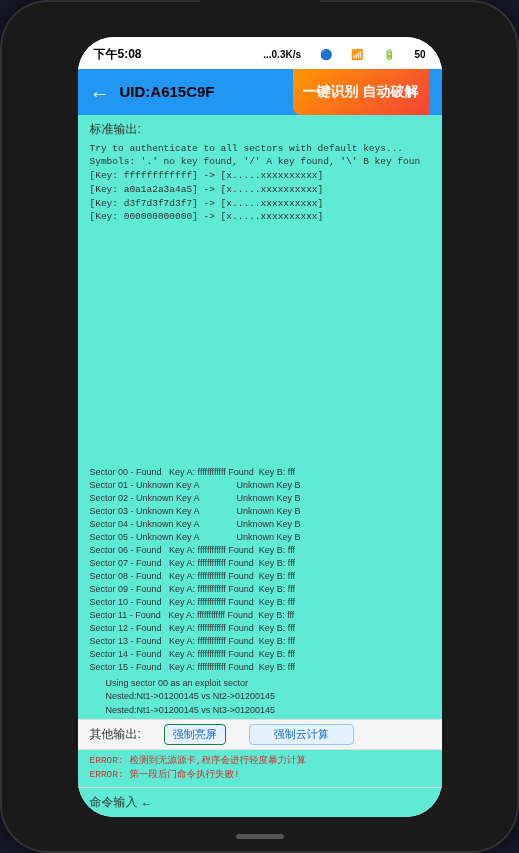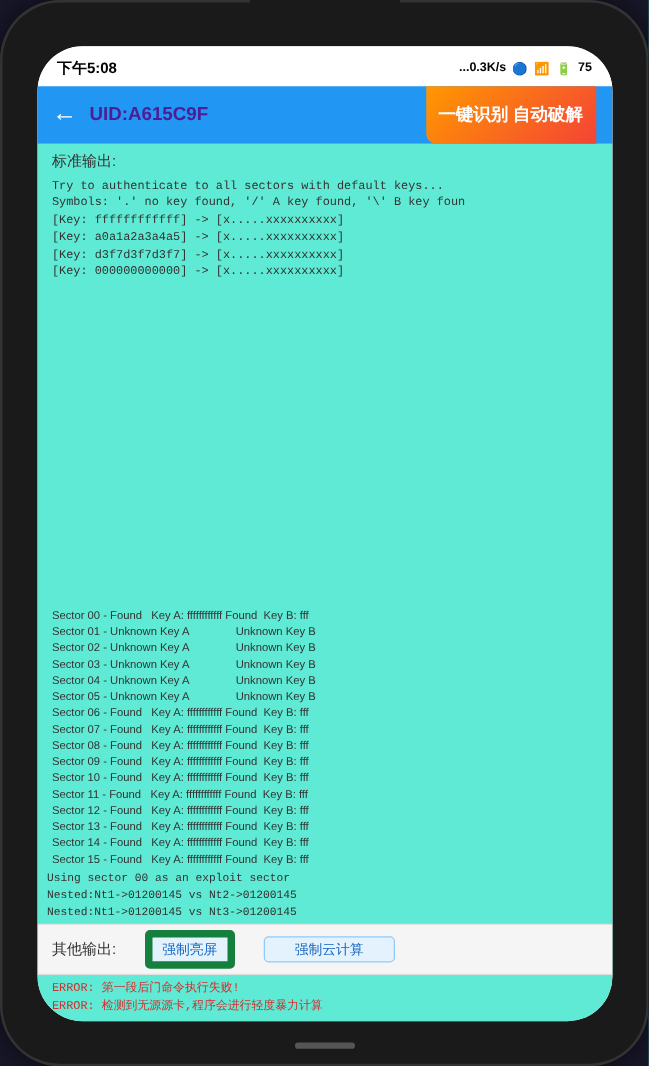--- a/index.html
+++ b/index.html
@@ -16,21 +16,21 @@
       height: 853px;
       background: #1a1a1a;
       border-radius: 48px;
       display: flex;
       justify-content: center;
       align-items: center;
       position: relative;
       box-shadow: 0 0 40px rgba(0,0,0,0.8), inset 0 0 0 2px #333;
     }
     .phone-inner {
-      width: 460px;
+      width: 364px;
       height: 780px;
       background: #fff;
       border-radius: 36px;
       overflow: hidden;
       display: flex;
       flex-direction: column;
       position: relative;
     }
     .notch {
       position: absolute;
@@ -53,41 +53,41 @@
       font-size: 11px;
       font-weight: bold;
       color: #000;
       height: 32px;
       flex-shrink: 0;
     }
     .status-left { font-size: 12px; }
     .status-right {
       display: flex;
       align-items: center;
-      gap: 5px;
+      gap: 19px;
       font-size: 10px;
     }
     
     .header {
       background: #2196F3;
       display: flex;
       align-items: center;
       padding: 0 12px;
       height: 46px;
       flex-shrink: 0;
       position: relative;
     }
     .header-back {
       color: #fff;
       font-size: 20px;
       margin-right: 10px;
       cursor: pointer;
     }
     .header-title {
-      color: #4c1d95;
+      color: #000000;
       font-size: 15px;
       font-weight: bold;
     }
     .header-badge {
       position: absolute;
       right: 13px;
       top: 0;
       background: linear-gradient(135deg, #ff9800, #f44336);
       color: #fff;
       font-size: 14px;
@@ -134,24 +134,24 @@
       font-family: Liberation Sans, sans-serif;
       font-size: 9px;
       color: #333;
       padding: 0 12px;
       line-height: 1.45;
       white-space: pre;
       overflow: hidden;
     }
     
     .using-sector-text {
-      font-family: Liberation Mono, monospace;
+      font-family: Liberation Sans, sans-serif;
       font-size: 9px;
       color: #333;
-      padding: 2px 8px;
+      padding: 2px 28px;
       line-height: 1.5;
       white-space: pre;
       overflow: hidden;
     }
     
     .other-output-section {
       border-top: 1px solid #e0e0e0;
       display: flex;
       flex-direction: column;
     }
@@ -162,21 +162,21 @@
       padding: 4px 12px;
       background: #f5f5f5;
       border-bottom: 1px solid #e0e0e0;
     }
     .other-output-label {
       font-size: 12px;
       color: #333;
     }
     .btn-force-bright {
       background: #e3f2fd;
-      border: 6px solid #15803d;
+      border: 1px solid #15803d;
       border-radius: 4px;
       padding: 2px 8px;
       font-size: 11px;
       color: #1565c0;
       cursor: pointer;
     }
     .btn-force-cloud {
       background: #e3f2fd;
       border: 1px solid #90caf9;
       border-radius: 4px;
@@ -258,21 +258,21 @@
   <div class="notch"></div>
   <div class="phone-inner">
 
     <div class="status-bar">
       <span class="status-left">下午5:08</span>
       <div class="status-right">
         <span>...0.3K/s</span>
         <span>🔵</span>
         <span>📶</span>
         <span>🔋</span>
-        <span>75</span>
+        <span>50</span>
       </div>
     </div>
 
     <div class="header">
       <span class="header-back">←</span>
       <span class="header-title">UID:A615C9F</span>
       <div class="header-badge">一键识别 自动破解</div>
     </div>
 
     <div class="main-content">
@@ -305,22 +305,25 @@
 Nested:Nt1-&gt;01200145 vs Nt3-&gt;01200145</div>
       </div>
 
       <div class="other-output-section">
         <div class="other-output-header">
           <span class="other-output-label">其他输出:</span>
           <button class="btn-force-bright">强制亮屏</button>
           <button class="btn-force-cloud">强制云计算</button>
         </div>
         <div class="other-output-text">
+          <div>ERROR:  检测到无源源卡,程序会进行轻度暴力计算</div>
           <div>ERROR:  第一段后门命令执行失败!</div>
-          <div>ERROR:  检测到无源源卡,程序会进行轻度暴力计算</div>
         </div>
       </div>
 
+      <div class="command-section">
+        <span class="command-label">命令输入 ←</span>
+      </div>
 
     </div>
   </div>
   <div class="phone-button-home"></div>
 </div>
 
 </body></html>

